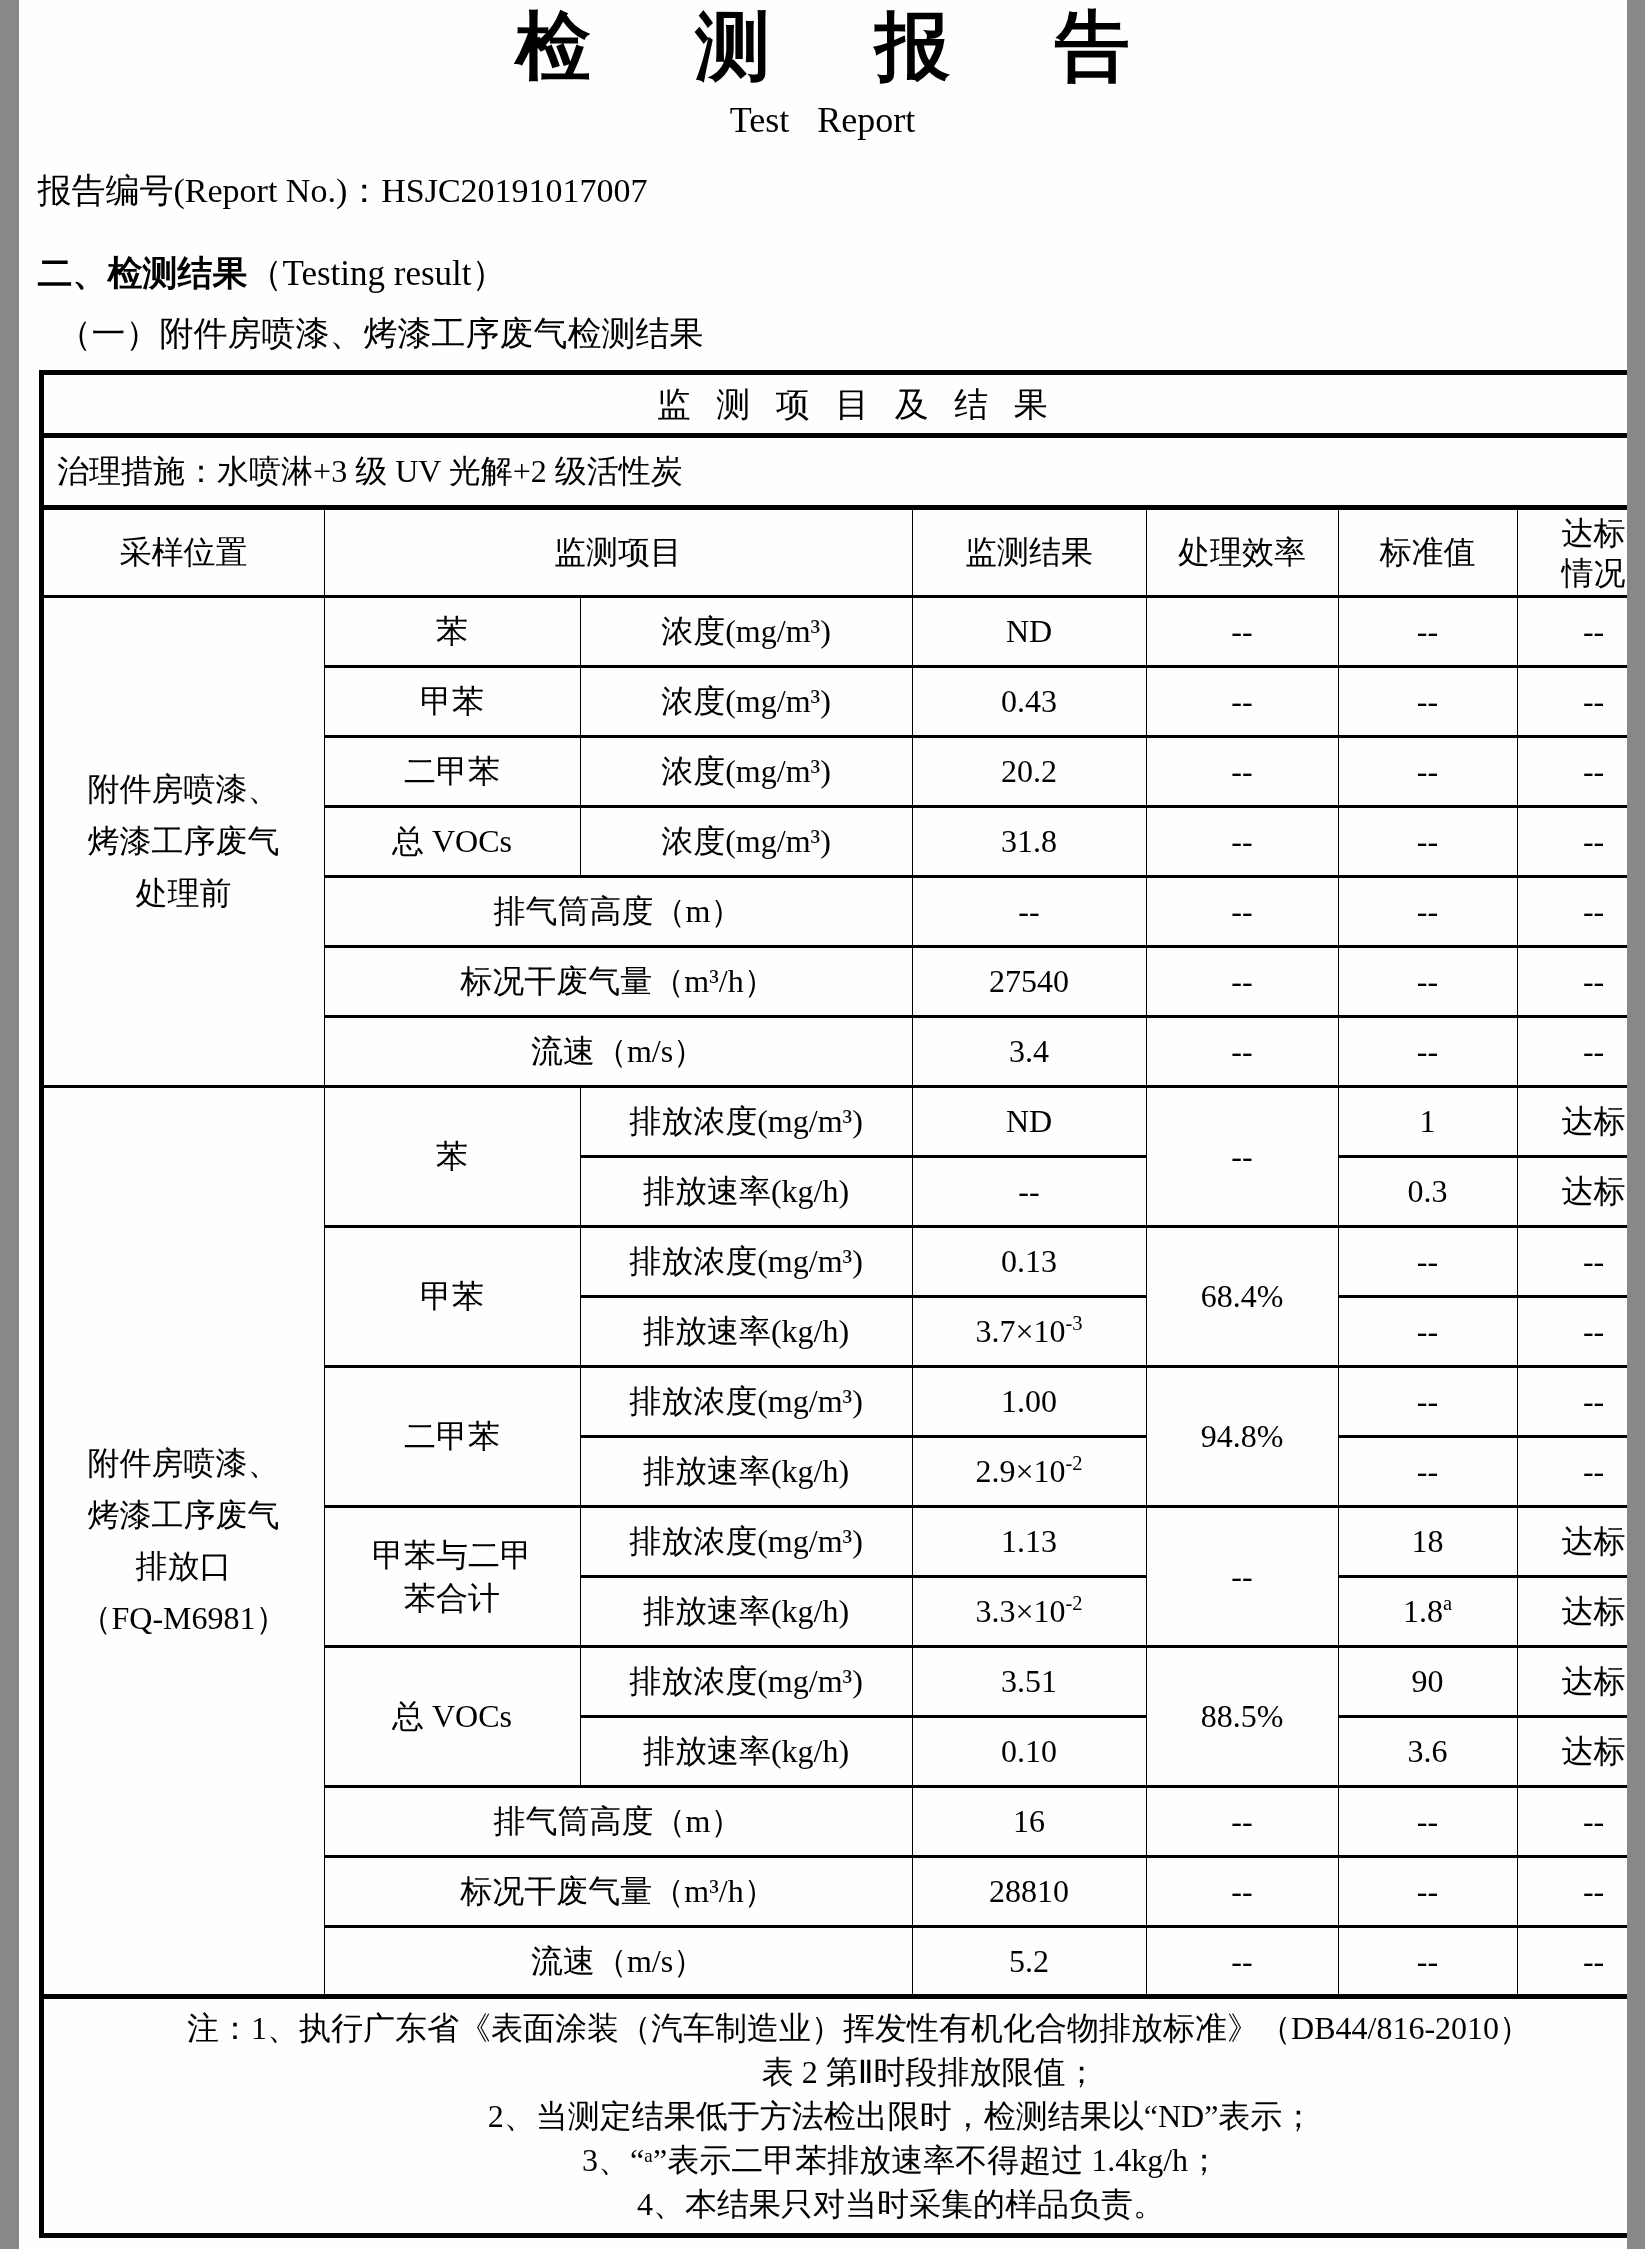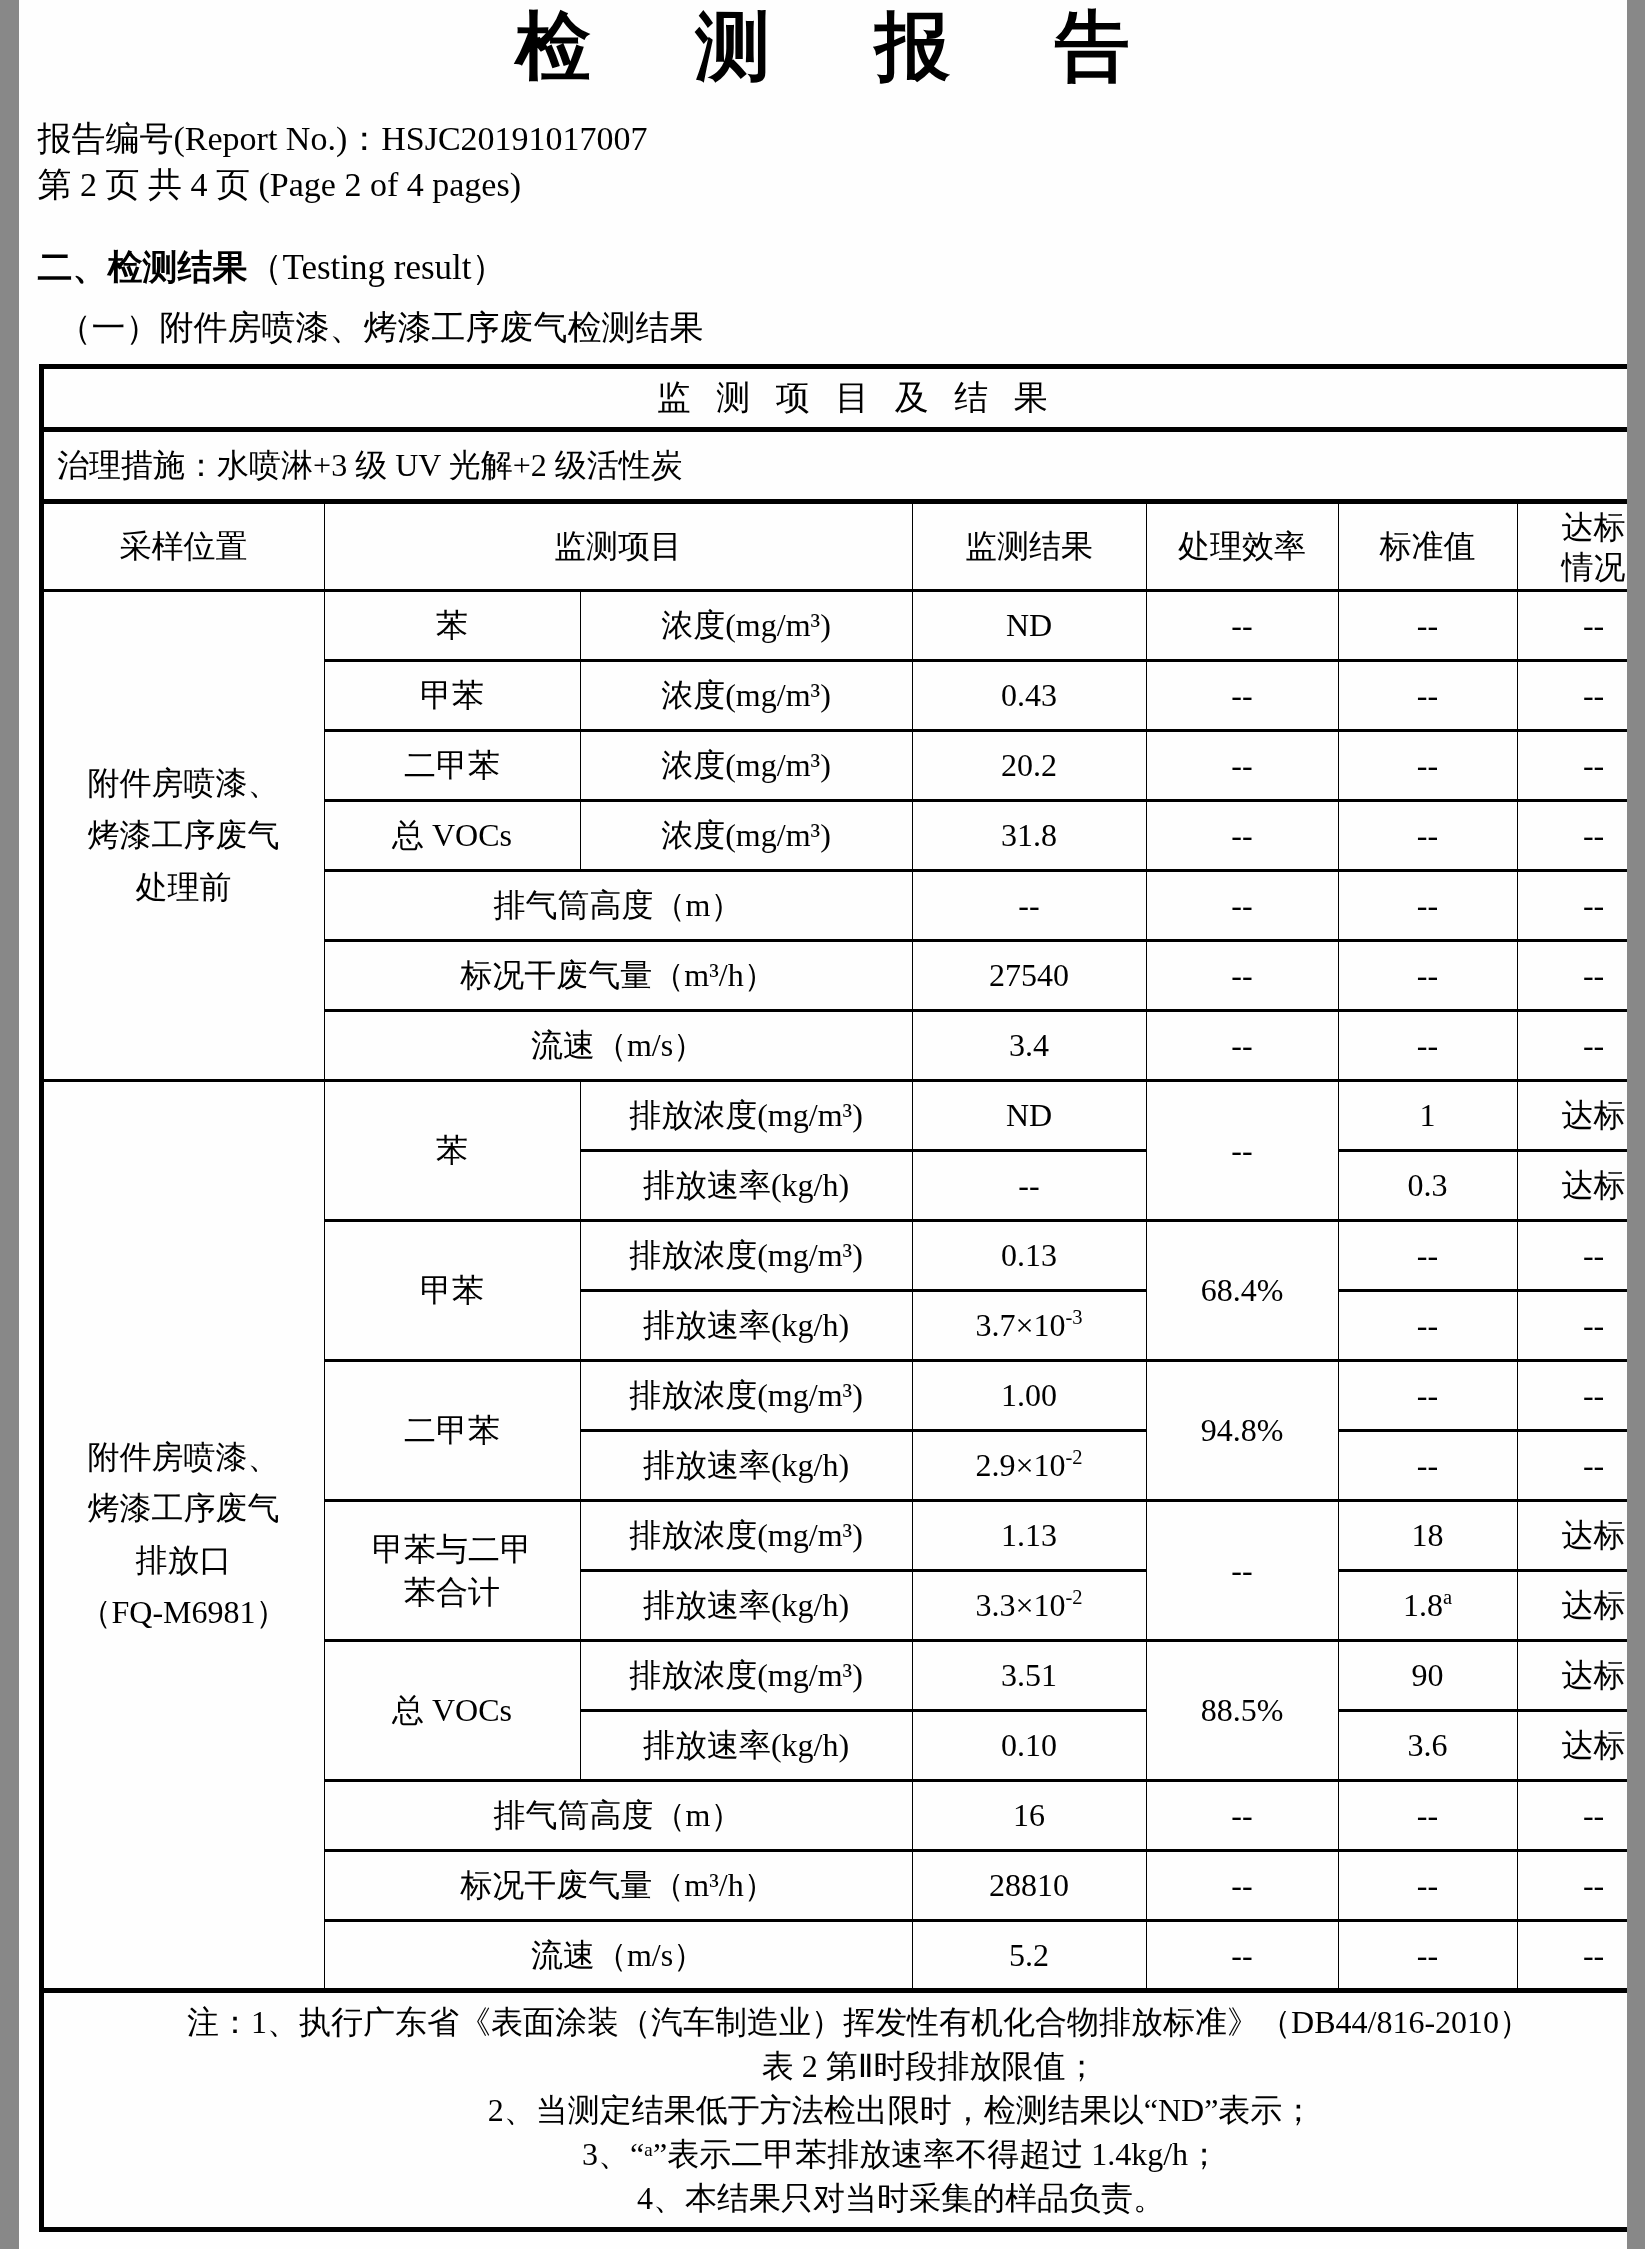--- a/index.html
+++ b/index.html
@@ -99,24 +99,24 @@
   .note-line { font-size: 32px; line-height: 44px; white-space: nowrap; }
   .indent-cont { padding-left: 141px; }
   .indent-num { padding-left: 84px; }
 </style>
 </head>
 <body>
 
 <div class="page">
 
   <div class="doc-title">检 测 报 告</div>
+  <div class="doc-subtitle">Test  Report</div>
 
   <div class="meta-row">
     <span>报告编号(Report No.)：HSJC20191017007</span>
-    <span>第 2 页 共 4 页  (Page 2 of 4 pages)</span>
   </div>
 
   <div class="section-heading">
     <span class="b">二、</span><span class="b">检测结果</span><span>（Testing result）</span>
   </div>
 
   <div class="subsection-heading">（一）附件房喷漆、烤漆工序废气检测结果</div>
 
   <table class="report">
     <colgroup>

